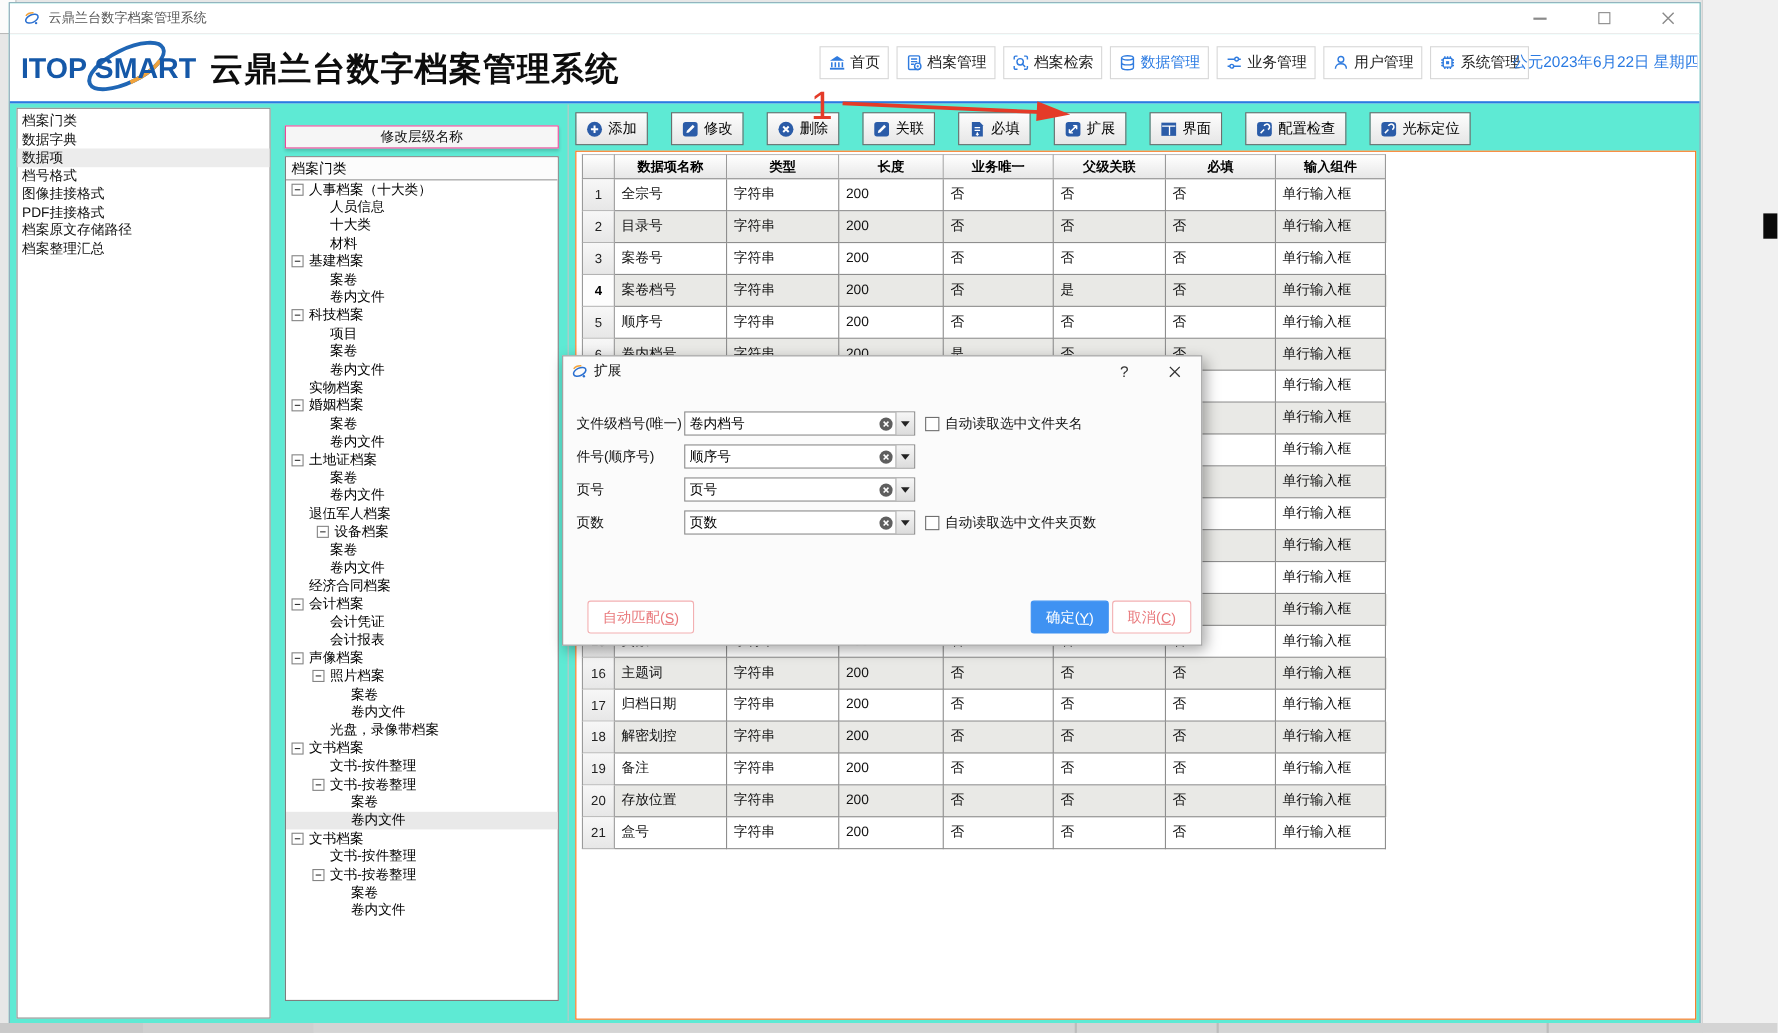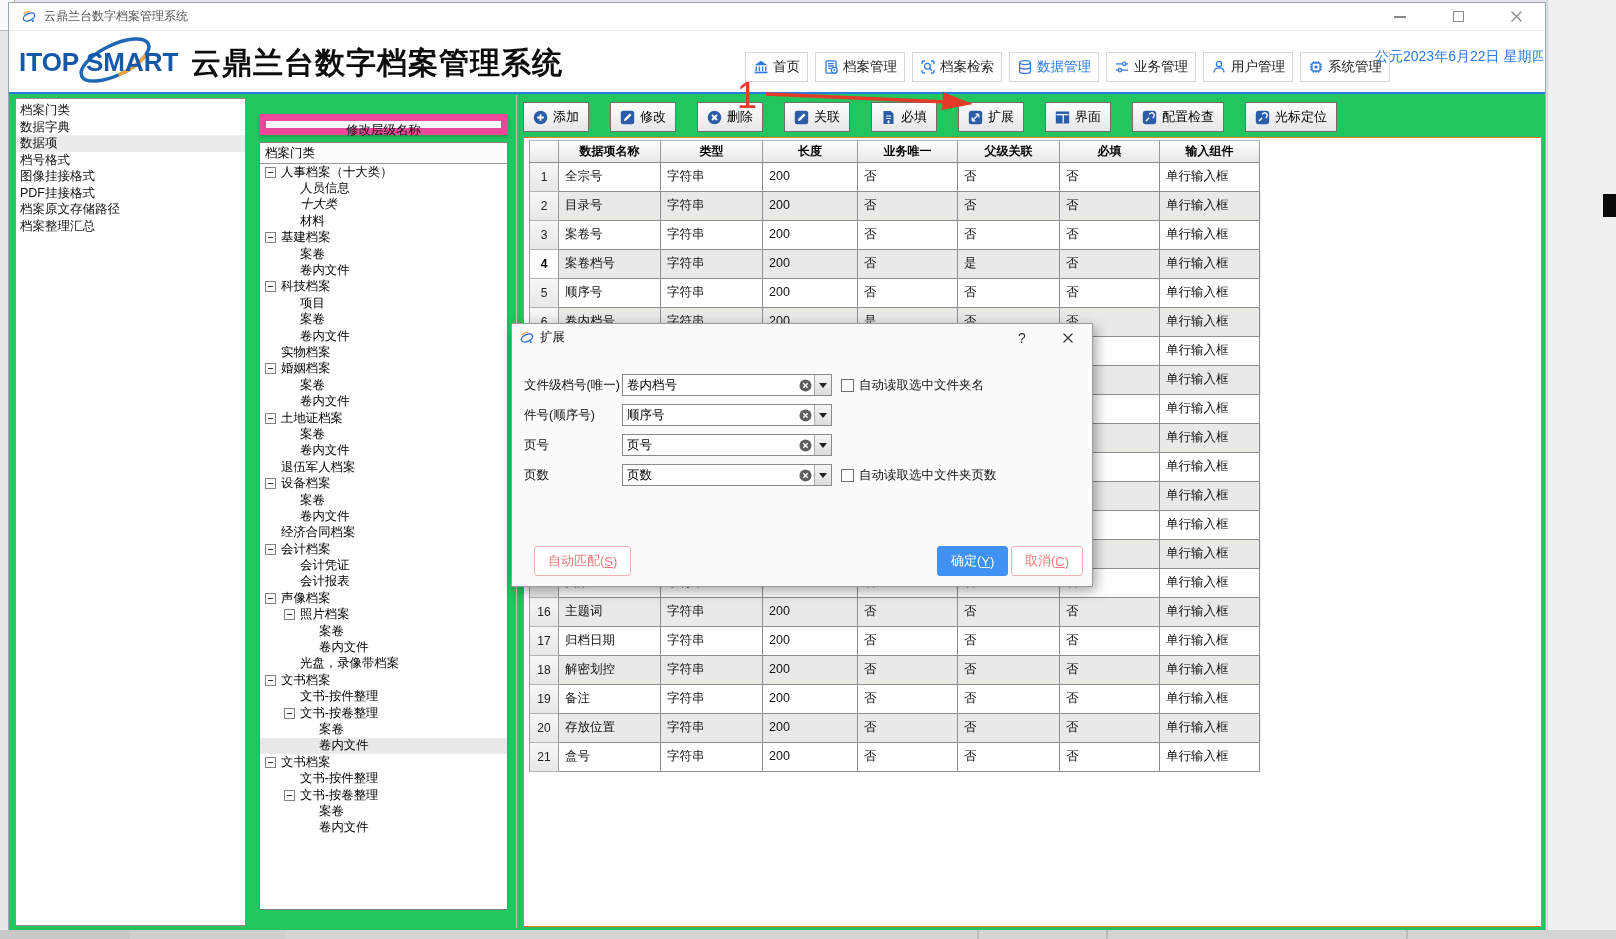--- a/index.html
+++ b/index.html
@@ -1,41 +1,41 @@
 <!DOCTYPE html>
 <html><head>
 <meta charset="utf-8">
 <style>
   *{margin:0;padding:0;box-sizing:border-box;}
   body{font-family:"Liberation Sans","DejaVu Sans",sans-serif;}
   .desktop{position:relative;width:1616px;height:939px;background:#e7e7e7;overflow:hidden;cursor:default;}
   .tl-artifact{position:absolute;left:0;top:0;width:15px;height:31px;background:#fbfbfb;border-right:1px solid #b9b9b9;border-bottom:1px solid #b9b9b9;}
-  .window{position:absolute;left:8px;top:2px;width:1538px;height:931px;background:#22c55e;border:1px solid #9aa7b8;}
+  .window{position:absolute;left:8px;top:2px;width:1538px;height:931px;background:#5eead4;border:1px solid #9aa7b8;}
   
   .titlebar{position:absolute;left:0;top:0;right:0;height:28px;background:#fff;display:flex;align-items:center;border-bottom:1px solid #ececec;}
   .tb-icon{margin-left:13px;display:inline-flex;}
   .tb-title{margin-left:8px;font-size:12px;color:#555;white-space:nowrap;}
   .tb-ctrls{margin-left:auto;display:flex;height:28px;}
   .tb-btn{width:58px;height:28px;display:flex;align-items:center;justify-content:center;}
   .min-glyph{width:12px;height:2px;background:#8a8a8a;}
   .max-glyph{width:11px;height:11px;border:1.5px solid #8a8a8a;background:#fff;}
   
   .header{position:absolute;left:0;top:28px;right:0;height:63px;background:#fff;border-bottom:2px solid #2a7ae2;}
   .logo{position:absolute;left:10px;top:4px;width:170px;height:54px;}
   .app-title{position:absolute;left:182px;top:12px;font-size:30px;font-weight:700;color:#0d0d0d;letter-spacing:1px;white-space:nowrap;}
-  .main-nav{position:absolute;left:736px;top:21px;display:flex;gap:7px;}
+  .main-nav{position:absolute;left:736px;top:11px;display:flex;gap:7px;}
   .navbtn{height:30px;border:1px solid #d7d7d7;background:#fff;display:flex;align-items:center;gap:4px;padding:0 7px;font-size:13.5px;color:#222;white-space:nowrap;}
   .navbtn.active .nvl{color:#2a7ae2;}
   .datetime{position:absolute;left:1366px;top:17px;font-size:14px;color:#2a7ae2;white-space:nowrap;overflow:hidden;width:168px;}
   
   .sidebar{position:absolute;left:6px;top:95px;width:231px;height:828px;background:#fff;border:1px solid #8f8f8f;padding-top:3px;}
   .sbitem{height:16.5px;line-height:16.5px;font-size:12.5px;padding-left:4px;color:#111;white-space:nowrap;overflow:hidden;}
   .sbitem.sel{background:#ececec;}
   
-  .rename-btn{position:absolute;left:250px;top:111px;width:249px;height:21px;line-height:19px;text-align:center;font-size:12.5px;color:#111;background:#f6f6f6;border:7px solid #ec4899;box-shadow:0 2px 3px rgba(0,0,0,.18);}
+  .rename-btn{position:absolute;left:250px;top:111px;width:249px;height:21px;line-height:19px;text-align:center;font-size:12.5px;color:#111;background:#f6f6f6;border:1px solid #ec4899;box-shadow:0 2px 3px rgba(0,0,0,.18);}
   .treebox{position:absolute;left:250px;top:139px;width:249px;height:768px;background:#fff;border:1px solid #7e7e7e;overflow:hidden;}
   .treehdr{height:21px;line-height:21px;font-size:12.5px;padding-left:5px;border-bottom:1px solid #999;background:#fcfcfc;white-space:nowrap;overflow:hidden;}
   .tnode{height:16.4px;display:flex;align-items:center;font-size:12.4px;white-space:nowrap;overflow:hidden;}
   .tnode.sel{background:#e9e9e9;}
   .exp{width:11px;height:11px;border:1px solid #848484;background:#fff;position:relative;margin-right:5px;flex:none;}
   .exp::after{content:"";position:absolute;left:2px;top:4px;width:5px;height:1px;background:#333;}
   .expsp{width:16px;flex:none;}
   .vsep{position:absolute;left:507px;top:92px;width:1px;height:833px;background:#c4c4c4;}
   
   .toolbar{position:absolute;left:514px;top:99px;display:flex;gap:21px;}
@@ -215,21 +215,21 @@
       <div class="treehdr">档案门类</div>
       <div id="tree-nodes">
           <div class="tnode" style="padding-left: 5px;">
             <span class="exp"></span>
             <span class="tlabel">人事档案（十大类）</span>
           </div>
           <div class="tnode" style="padding-left: 24px;">
             <span class="expsp"></span>
             <span class="tlabel">人员信息</span>
           </div>
-          <div class="tnode" style="padding-left: 24px; font-style: italic;">
+          <div class="tnode" style="padding-left: 24px;">
             <span class="expsp"></span>
             <span class="tlabel">十大类</span>
           </div>
           <div class="tnode" style="padding-left: 24px;">
             <span class="expsp"></span>
             <span class="tlabel">材料</span>
           </div>
           <div class="tnode" style="padding-left: 5px;">
             <span class="exp"></span>
             <span class="tlabel">基建档案</span>
@@ -283,21 +283,21 @@
             <span class="tlabel">案卷</span>
           </div>
           <div class="tnode" style="padding-left: 24px;">
             <span class="expsp"></span>
             <span class="tlabel">卷内文件</span>
           </div>
           <div class="tnode" style="padding-left: 5px;">
             <span class="expsp"></span>
             <span class="tlabel">退伍军人档案</span>
           </div>
-          <div class="tnode" style="padding-left: 5px;">
+          <div class="tnode" style="padding-left: 5px; margin-left: 23px;">
             <span class="exp"></span>
             <span class="tlabel">设备档案</span>
           </div>
           <div class="tnode" style="padding-left: 24px;">
             <span class="expsp"></span>
             <span class="tlabel">案卷</span>
           </div>
           <div class="tnode" style="padding-left: 24px;">
             <span class="expsp"></span>
             <span class="tlabel">卷内文件</span>

